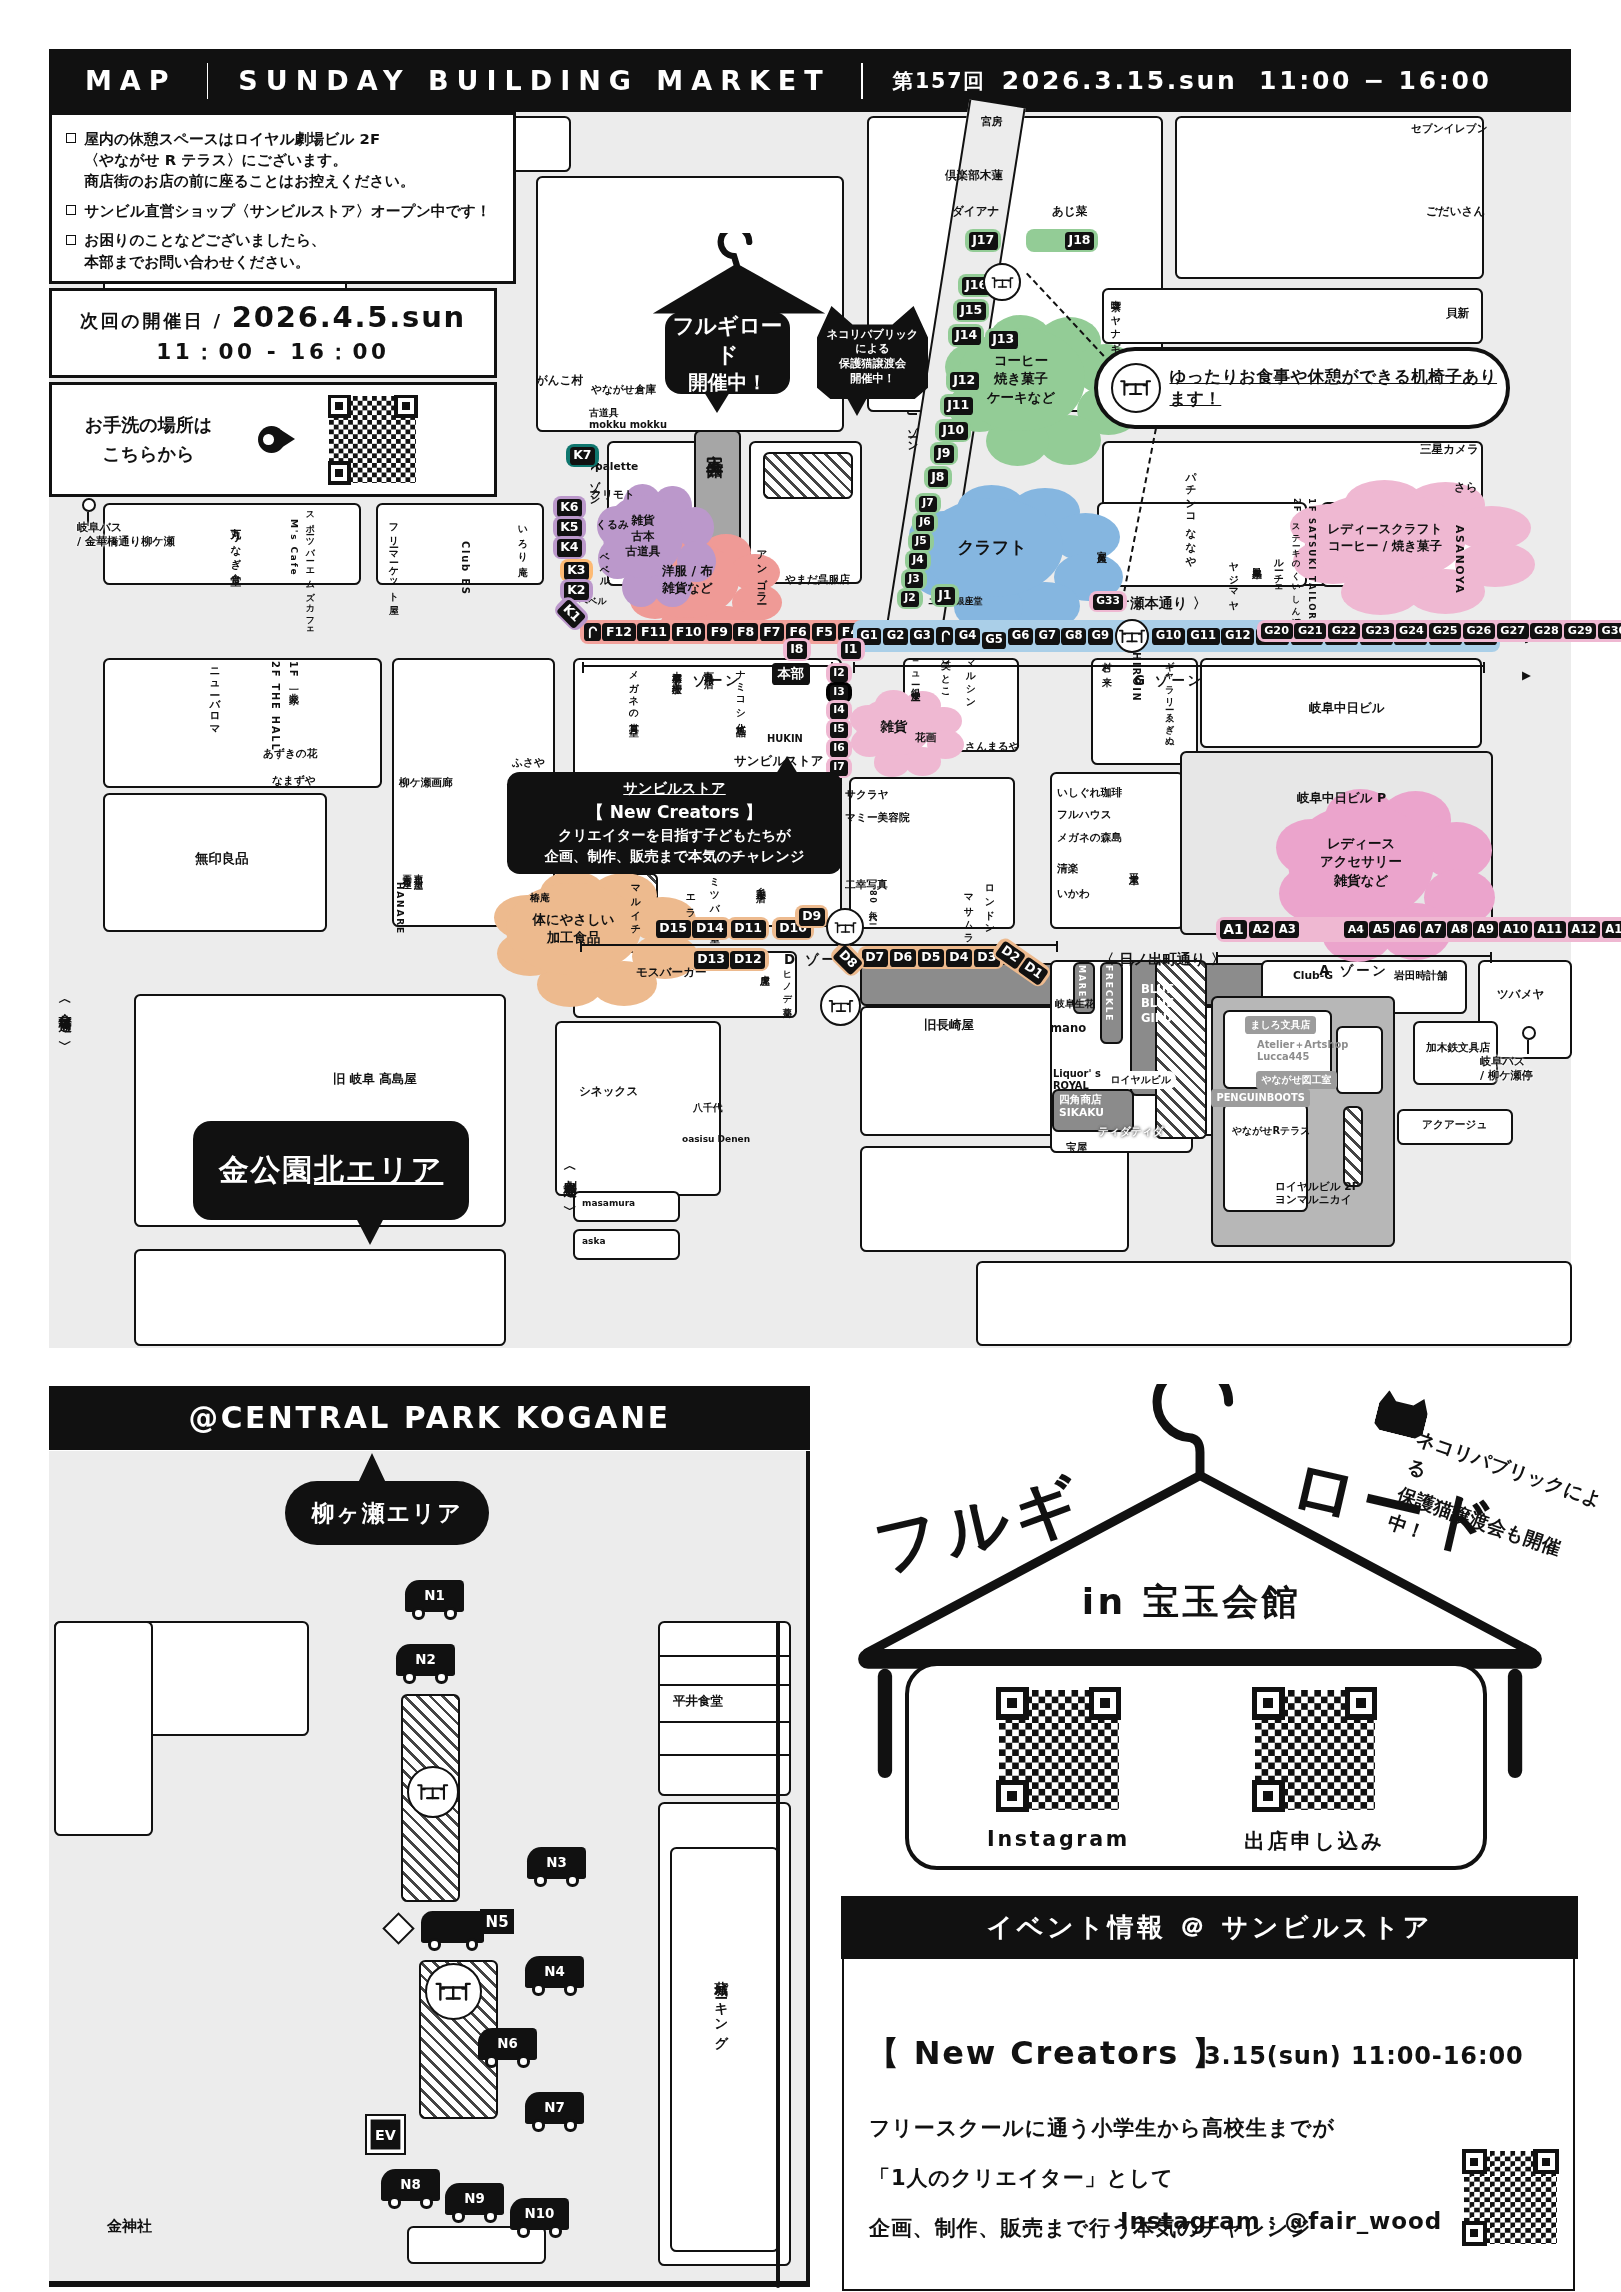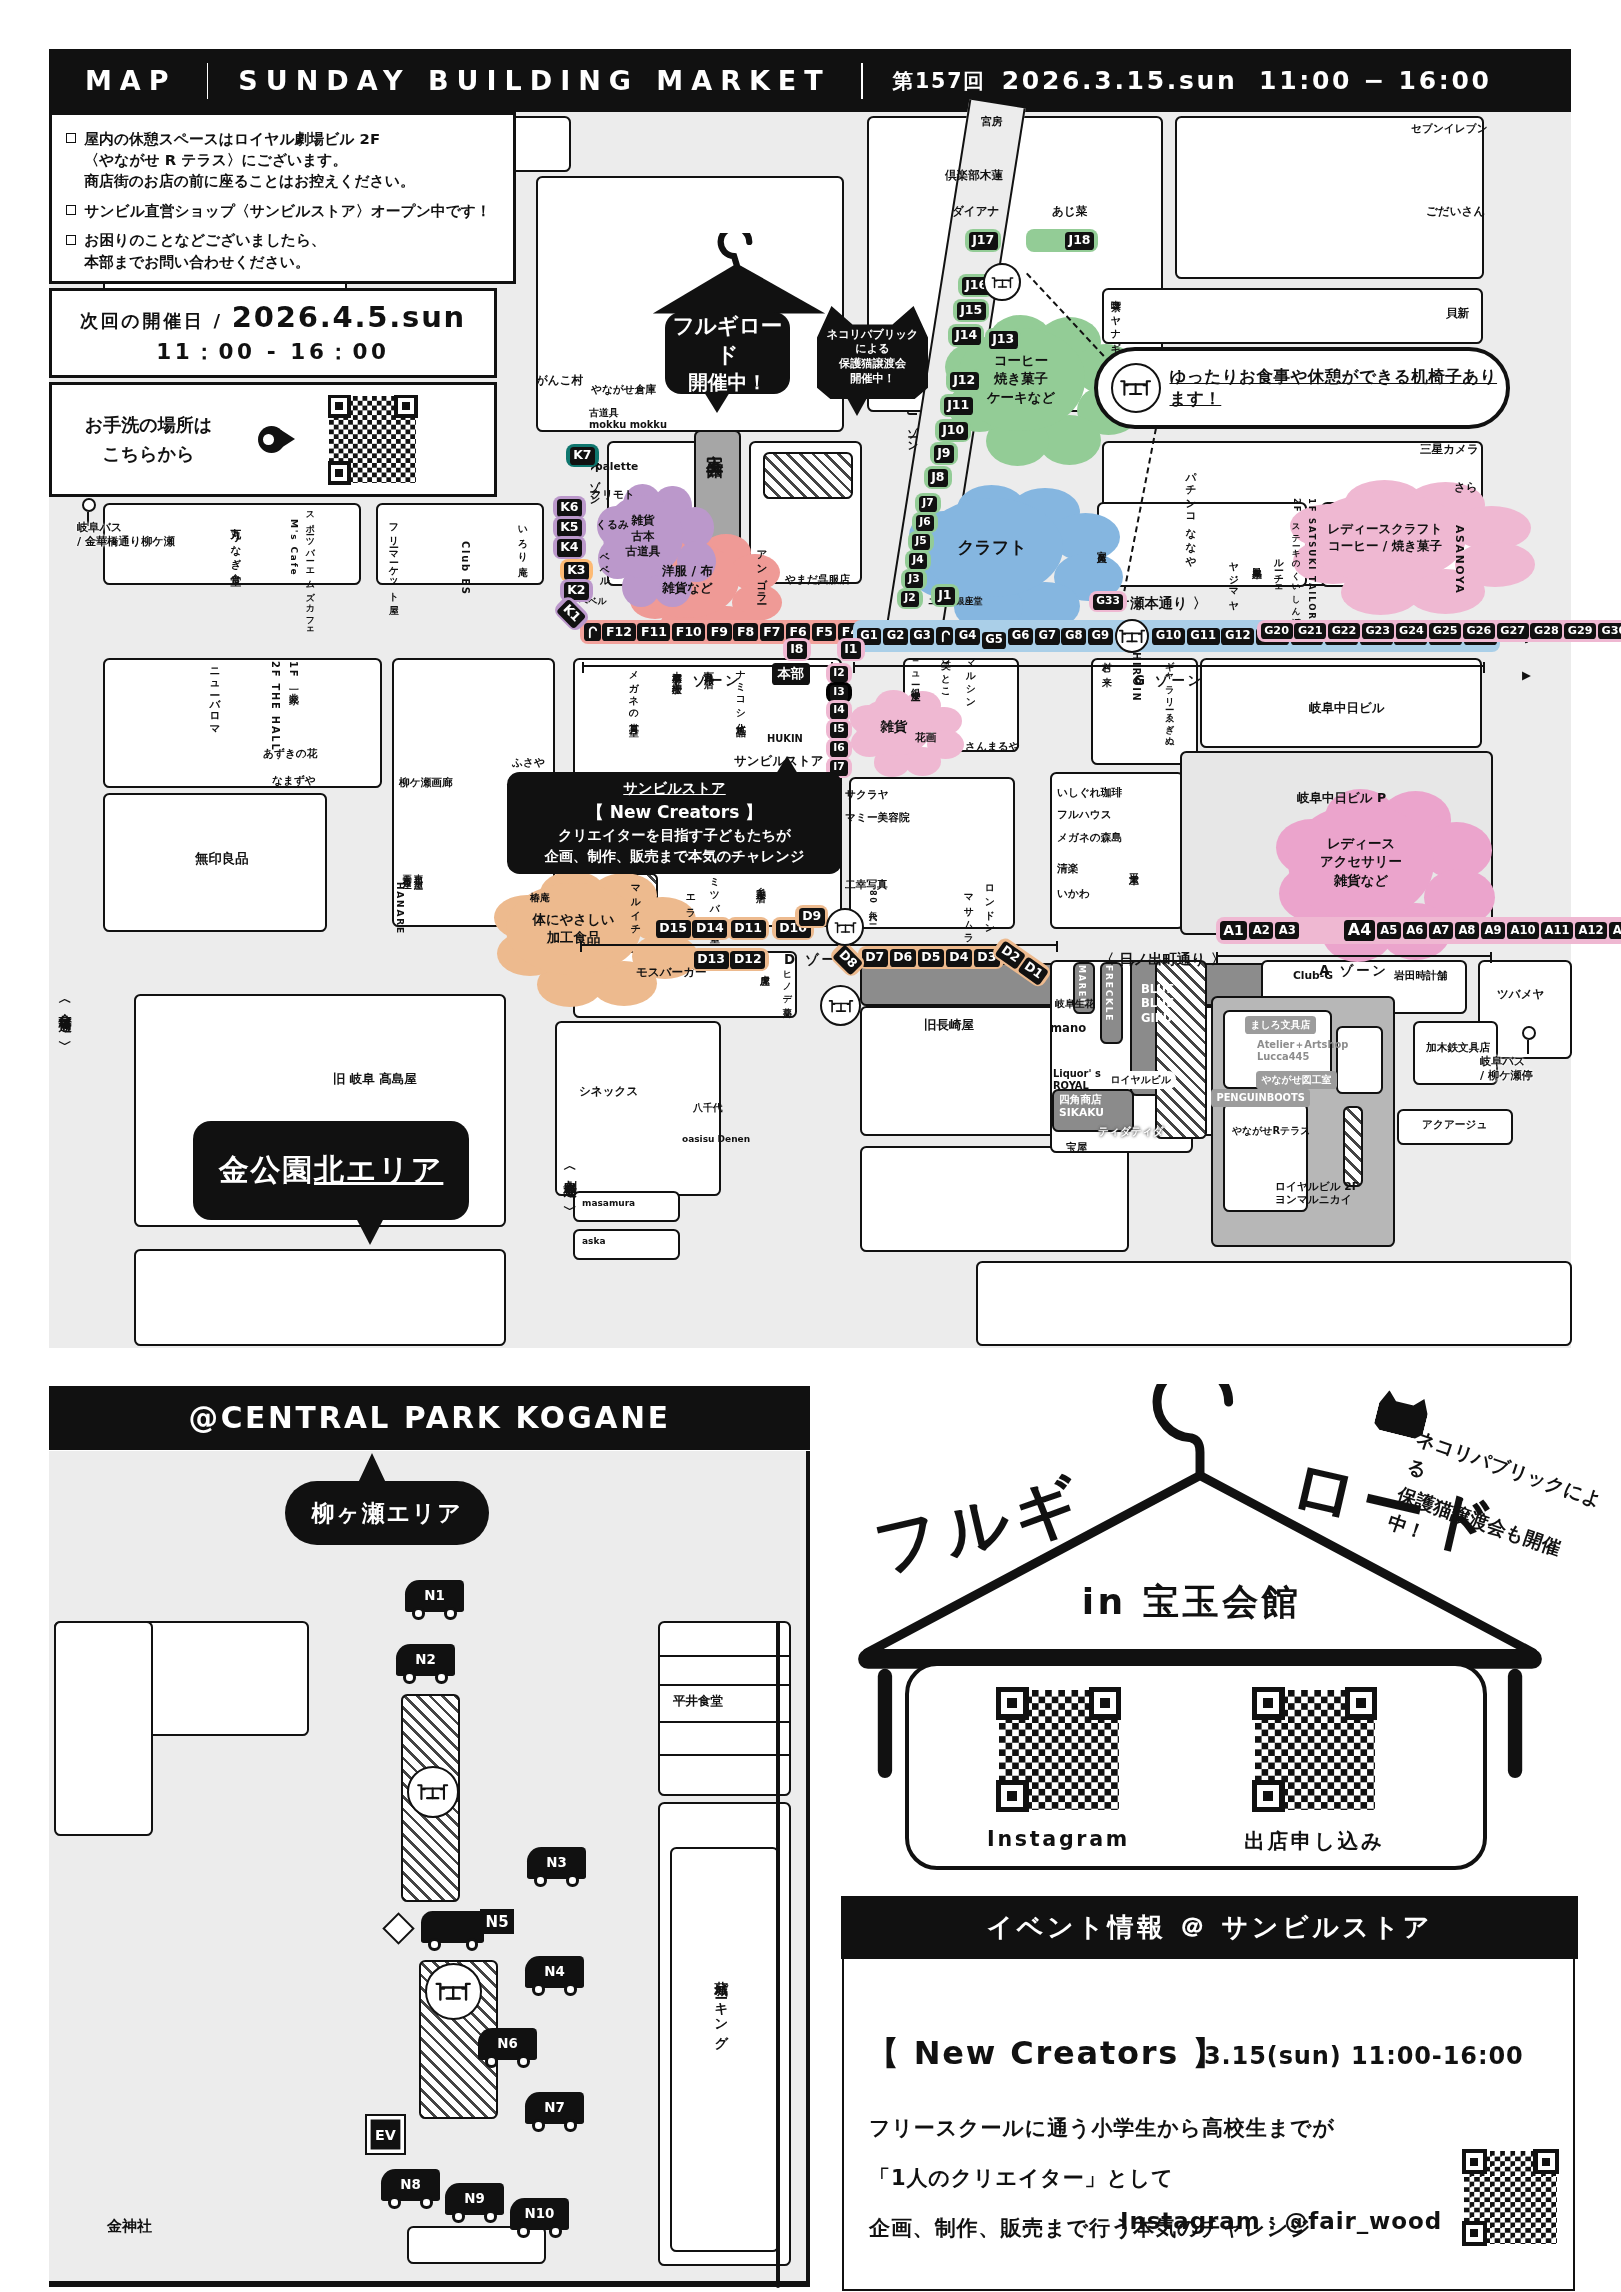--- a/index.html
+++ b/index.html
@@ -486,21 +486,21 @@
         <span class="chip" style="font-size: 11.2px;">G29</span>
         <span class="chip" style="font-size: 11.2px;">G30</span>
       </div>
       <div class="band" style="left: 1089px; top: 591px; background: rgb(239, 184, 210);">
         <span class="chip" style="font-size: 10.7px;">G33</span>
       </div>
       <div class="band" style="left: 1216px; top: 917px; background: rgb(239, 184, 210);">
         <span class="chip" style="font-size: 14px;">A1</span>
         <span class="chip" style="font-size: 11.6px;">A2</span>
         <span class="chip" style="font-size: 11.6px;">A3</span>
-        <span class="chip" style="font-size: 16px; margin-left: 44px;">A4</span>
+        <span class="chip" style="font-size: 11px; margin-left: 44px;">A4</span>
         <span class="chip" style="font-size: 11.6px;">A5</span>
         <span class="chip" style="font-size: 11.6px;">A6</span>
         <span class="chip" style="font-size: 11.6px;">A7</span>
         <span class="chip" style="font-size: 11.6px;">A8</span>
         <span class="chip" style="font-size: 11.6px;">A9</span>
         <span class="chip" style="font-size: 11.6px;">A10</span>
         <span class="chip" style="font-size: 11.6px;">A11</span>
         <span class="chip" style="font-size: 11.6px;">A12</span>
         <span class="chip" style="font-size: 11.6px;">A13</span>
         <span class="chip" style="font-size: 11.6px;">A14</span>

